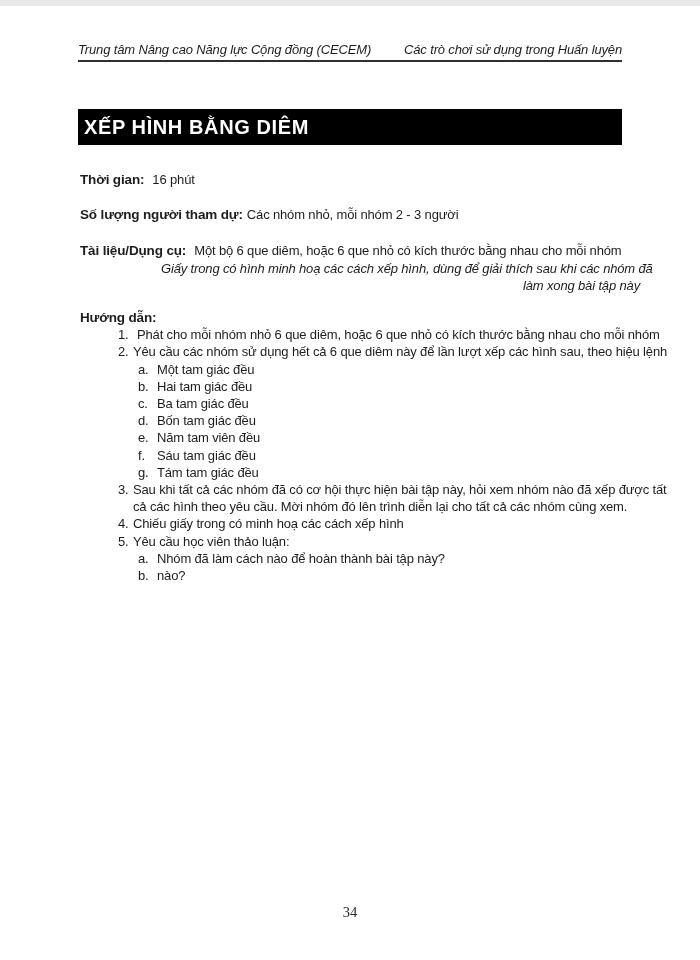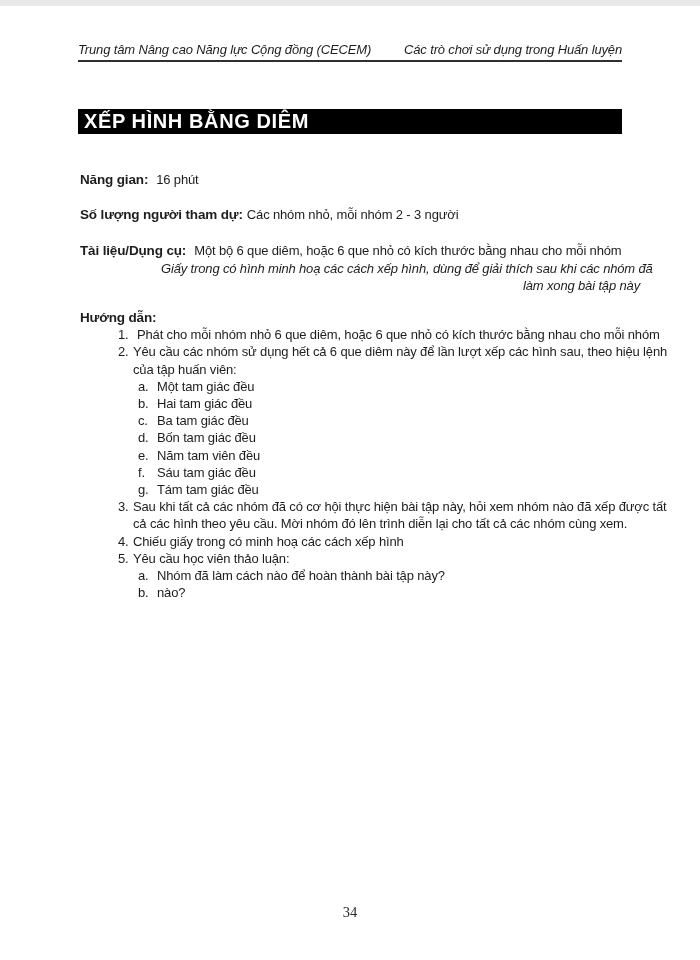--- a/index.html
+++ b/index.html
@@ -24,21 +24,21 @@
     font-size: 13px;
     letter-spacing: -0.15px;
     padding-bottom: 3px;
     border-bottom: 2px solid #2f2f2f;
     white-space: nowrap;
   }
   
   .title-bar {
     position: absolute;
     left: 78px; right: 78px; top: 103px;
-    height: 25px;
+    height: 36px;
     background: #000000;
     color: #ffffff;
     display: flex;
     align-items: center;
     padding-left: 6px;
     box-sizing: border-box;
   }
   .title-bar .title-text {
     font-size: 20px;
     font-weight: bold;
@@ -87,21 +87,21 @@
   <div class="header">
     <span>Trung tâm Nâng cao Năng lực Cộng đồng (CECEM)</span>
     <span>Các trò chơi sử dụng trong Huấn luyện</span>
   </div>
 
   <div class="title-bar">
     <span class="title-text">XẾP HÌNH BẰNG DIÊM</span>
   </div>
 
   <div class="meta meta-time">
-    <span class="b">Năng gian:</span><span class="gap-md">16 phút</span>
+    <span class="b">Thời gian:</span><span class="gap-md">16 phút</span>
   </div>
 
   <div class="meta meta-participants">
     <span class="b">Số lượng người tham dự:</span><span class="gap-sm">Các nhóm nhỏ, mỗi nhóm 2 - 3 người</span>
   </div>
 
   <div class="materials">
     <div class="line">
       <span class="b">Tài liệu/Dụng cụ:</span><span class="gap-md">Một bộ 6 que diêm, hoặc 6 que nhỏ có kích thước bằng nhau cho mỗi nhóm</span>
     </div>
@@ -116,21 +116,20 @@
       <span class="num">1.</span>
       <span class="step-text pad1">
         <span class="tline">Phát cho mỗi nhóm nhỏ 6 que diêm, hoặc 6 que nhỏ có kích thước bằng nhau cho mỗi nhóm</span>
       </span>
     </div>
 
     <div class="step">
       <span class="num">2.</span>
       <span class="step-text">
         <div class="tline">Yêu cầu các nhóm sử dụng hết cả 6 que diêm này để lần lượt xếp các hình sau, theo hiệu lệnh</div>
-        <div class="tline">của tập huấn viên:</div>
       </span>
     </div>
 
     <div class="substep">
       <span class="letter">a.</span>
       <span class="sub-text tline">Một tam giác đều</span>
     </div>
     <div class="substep">
       <span class="letter">b.</span>
       <span class="sub-text tline">Hai tam giác đều</span>

